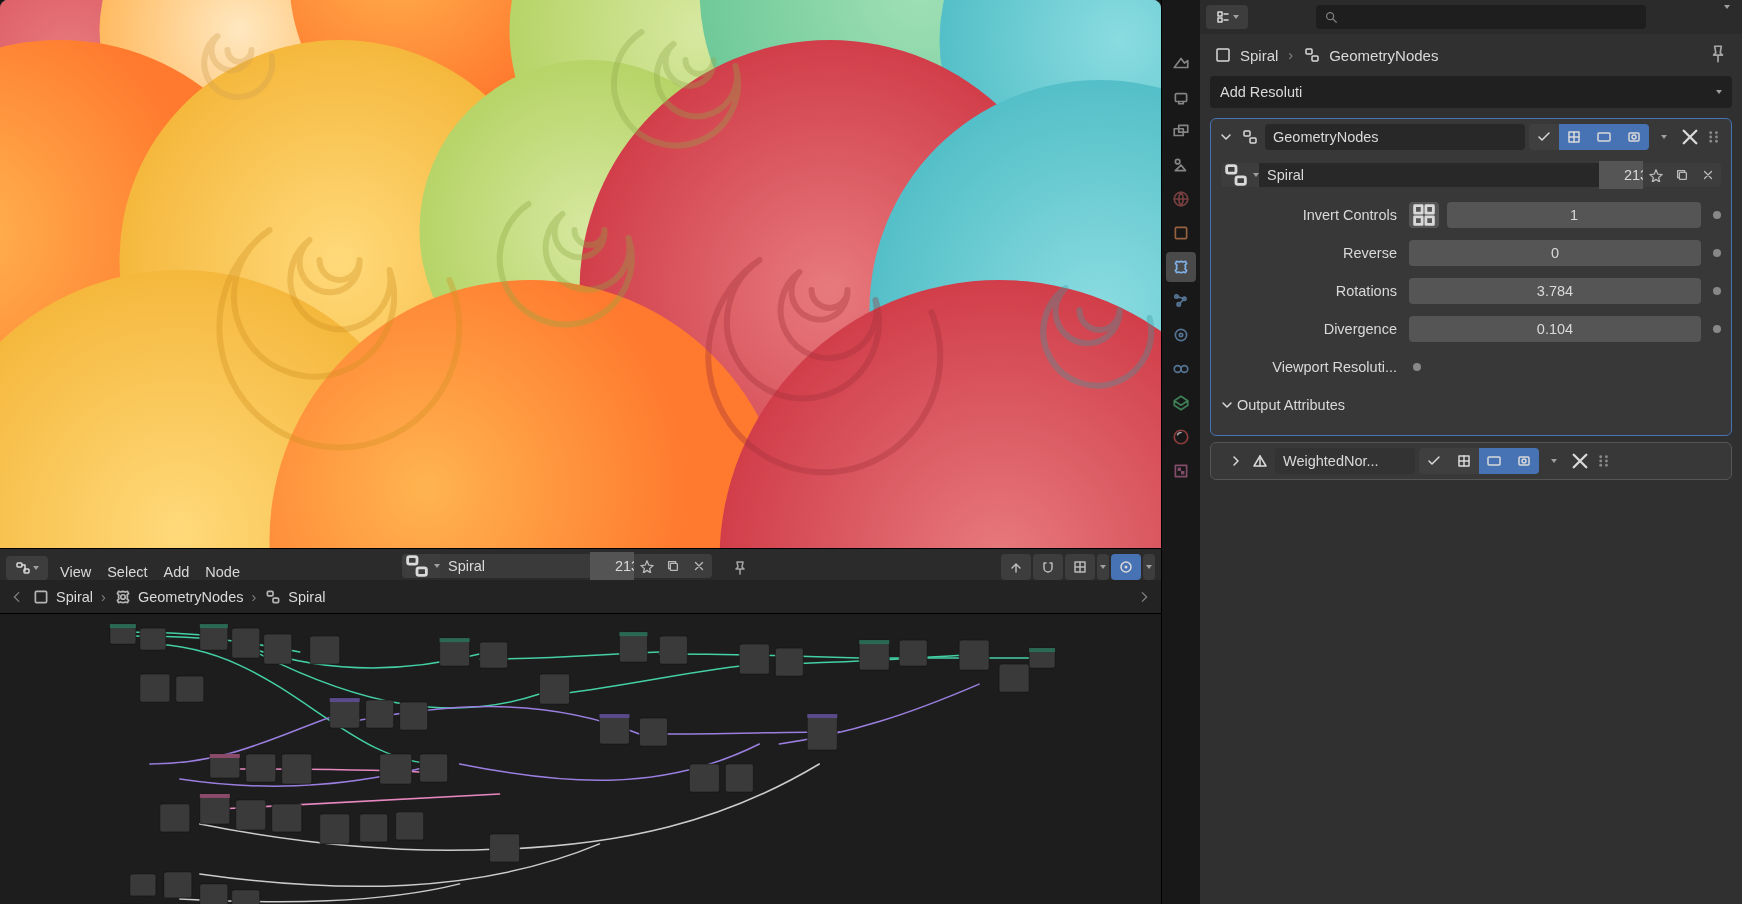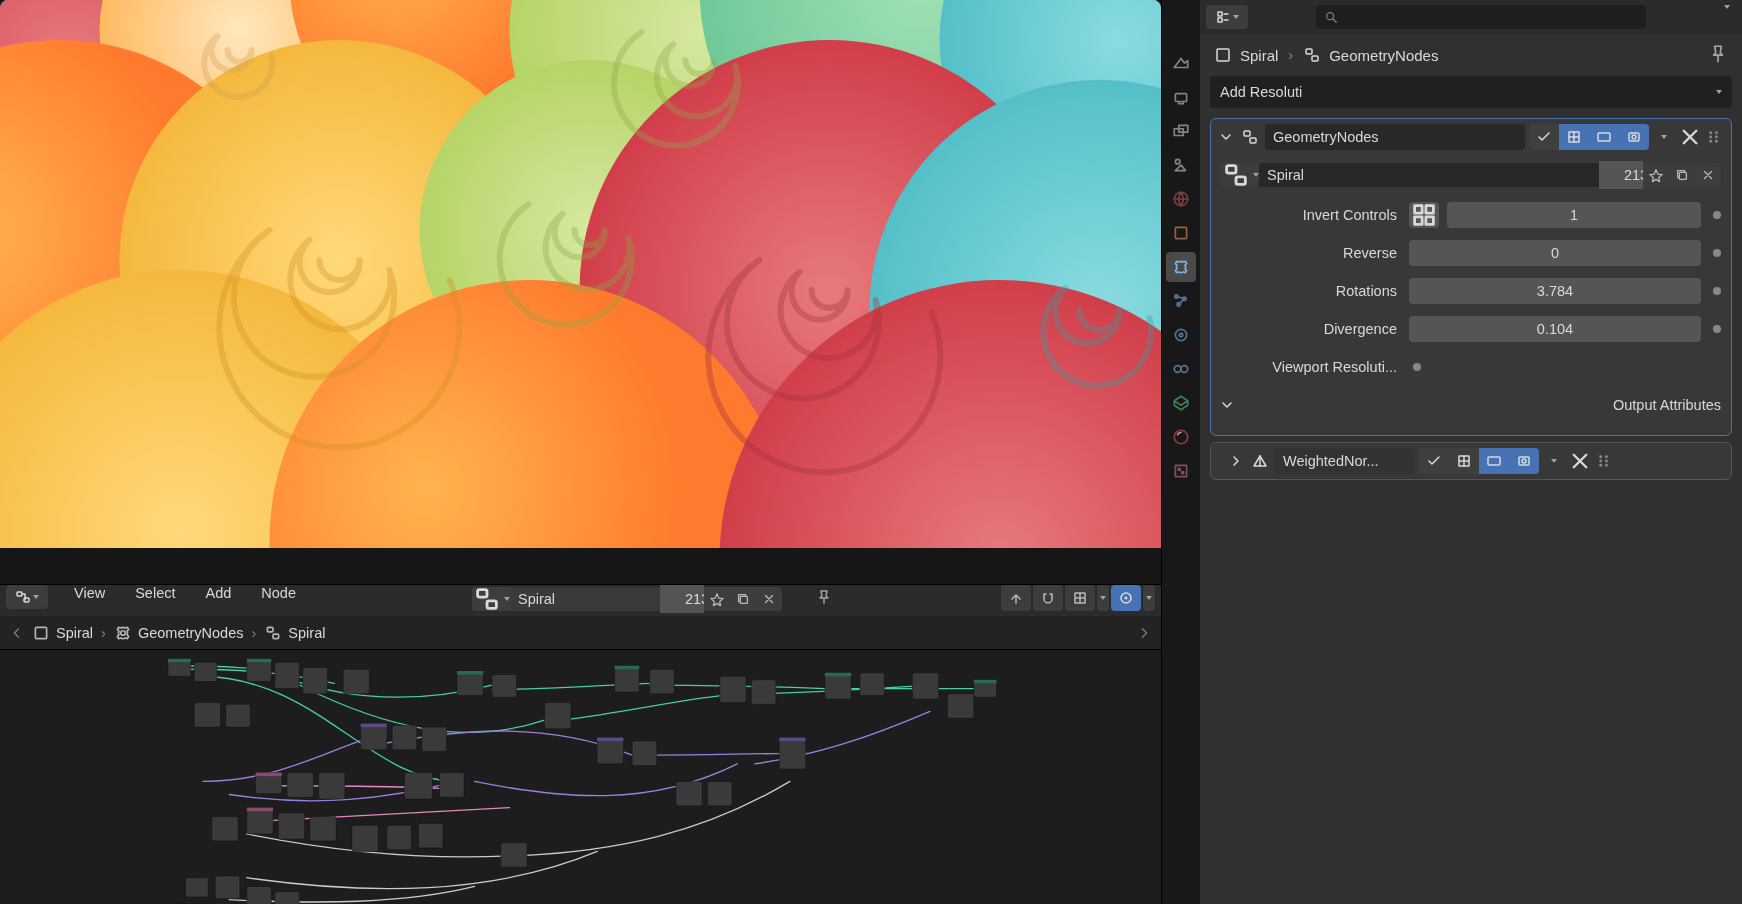--- a/index.html
+++ b/index.html
@@ -46,25 +46,24 @@
     overflow: hidden;
     border-radius: 8px 8px 0 0;
   }
   .viewport svg { width:100%; height:100%; display:block; }
 
   
   .node-header {
     height: 32px;
     background: var(--bg-header);
     display: flex;
-    align-items: flex-start;
+    align-items: flex-end;
     padding: 0 6px;
-    gap: 22px;
+    gap: 8px;
     border-top: 1px solid #000;
-    margin-top: 36px;
   }
   .editor-type {
     width: 42px; height: 24px;
     background: var(--bg-button);
     border-radius: 4px;
     display:flex; align-items:center; justify-content:center;
     gap:2px;
   }
   .editor-type svg{width:16px;height:16px;}
   .chev-down{width:0;height:0;border-left:3px solid transparent;border-right:3px solid transparent;border-top:4px solid var(--txt-dim);}
@@ -162,21 +161,21 @@
   .param-row{display:flex;align-items:center;height:32px;gap:8px;margin-bottom:6px;}
   .param-label{width:180px;text-align:right;padding-right:4px;}
   .param-icon-btn{width:30px;height:26px;background:#555;border-radius:4px;display:flex;align-items:center;justify-content:center;}
   .param-value{flex:1;height:26px;background:#555;border-radius:4px;display:flex;align-items:center;justify-content:center;position:relative;}
   .param-value.progress{background:linear-gradient(to right,var(--accent) 50%,#555 50%);}
   .param-dot{width:8px;height:8px;border-radius:50%;background:#888;margin-left:4px;}
   .param-ref{flex:1;height:26px;background:#282828;border-radius:4px;display:flex;align-items:center;padding:0 8px;gap:6px; position:relative;}
   .param-ref .x-btn{position:absolute;right:6px;opacity:0.6;}
 
   .output-section{margin-top:10px;}
-  .output-header{display:flex;align-items:center;gap:12px;padding:4px 0 8px;justify-content:space-between;}
+  .output-header{display:flex;align-items:center;gap:4px;padding:4px 0 8px;}
   .output-header svg{width:12px;height:12px;}
 
   .mod-panel.collapsed{border-color:#555;padding-left:10px;}
   .mod-panel.collapsed .mod-name{background:#333;max-width:140px;}
   .mod-panel.collapsed .mod-collapse svg{transform:rotate(-90deg);}
 
   svg{fill:none;stroke:currentColor;stroke-width:1.5;stroke-linecap:round;stroke-linejoin:round;}
   .filled{fill:currentColor;stroke:none;}
 </style>
 </head>

